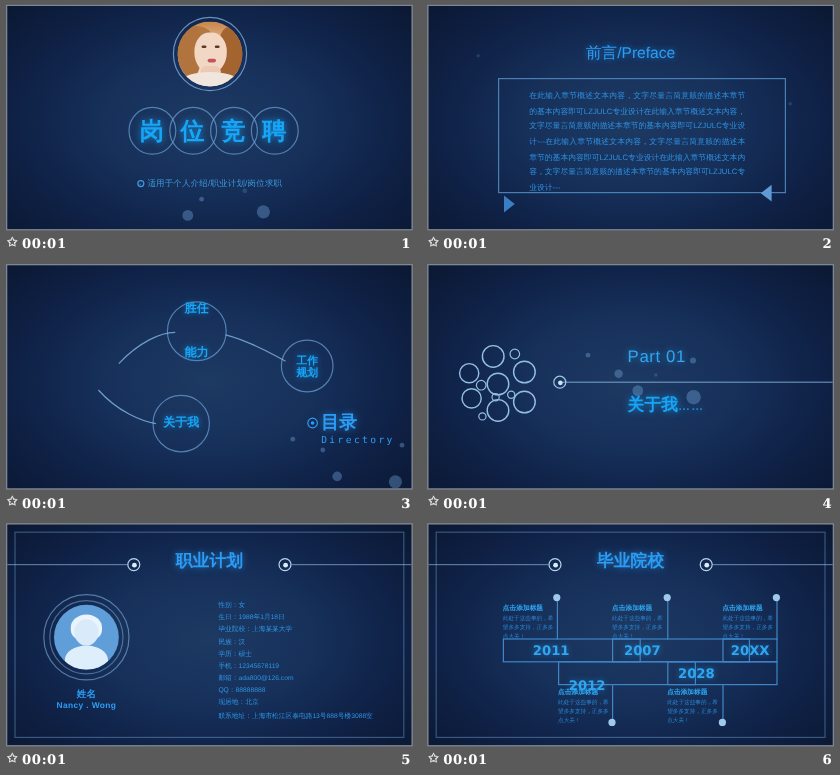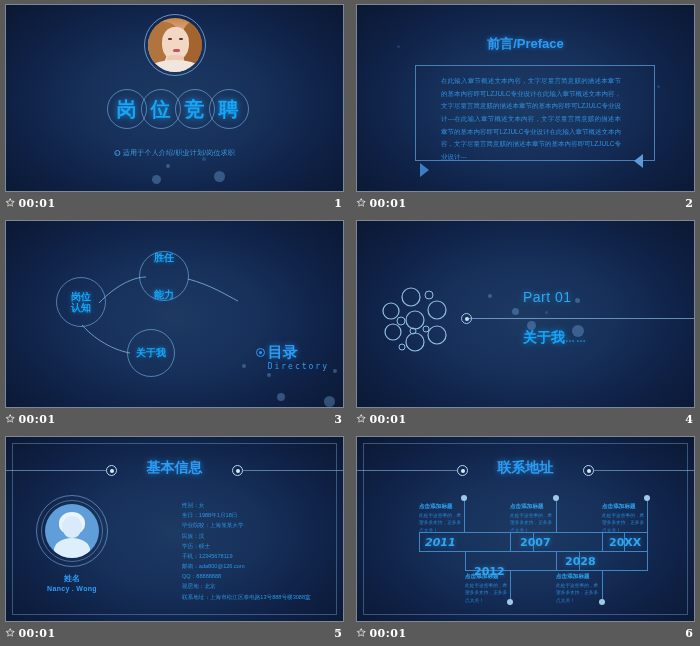--- a/index.html
+++ b/index.html
@@ -77,21 +77,21 @@
     font-family:"DejaVu Sans","Liberation Sans",sans-serif;
   }
   .s1-sub {
     position:absolute; left:50%; top:143px; transform:translateX(-50%);
     font-size:7px; color:#3f9ae0; white-space:nowrap; letter-spacing:.2px;
   }
   .s1-sub .bullet { display:inline-block; width:6px; height:6px; border-radius:50%; border:1px solid #3f9ae0; margin-right:3px; vertical-align:-1px; position:relative; }
   .s1-sub .bullet::after { content:""; position:absolute; inset:1.5px; border-radius:50%; background:#3f9ae0; }
 
   
-  .s2-title { position:absolute; left:50%; top:30px; transform:translateX(-50%); font-size:13px; font-weight:bold; color:#2b9cf5; text-shadow:0 0 5px rgba(43,156,245,.6); white-space:nowrap;text-align:right; }
+  .s2-title { position:absolute; left:50%; top:30px; transform:translateX(-50%); font-size:13px; font-weight:normal; color:#2b9cf5; text-shadow:0 0 5px rgba(43,156,245,.6); white-space:nowrap;text-align:right; }
   .s2-box { position:absolute; left:58px; top:60px; width:240px; height:96px; border:1px solid #4a7fb5; }
   .s2-text { position:absolute; left:84px; top:70px; width:180px; font-size:6.5px; line-height:1.95; color:#2e8fe0; text-align:justify; }
   .tri { position:absolute; width:0; height:0; }
   .tri-r { border-top:7px solid transparent; border-bottom:7px solid transparent; border-left:9px solid #3a7fc4; }
   .tri-l { border-top:7px solid transparent; border-bottom:7px solid transparent; border-right:9px solid #5f9ad6; }
 
   
   .s3-node {
     position:absolute; border-radius:50%;
     border:1px solid rgba(125,180,235,.6);
@@ -206,27 +206,27 @@
 
   <div class="hgap" style="grid-column:1/4;"></div>
 
   <div class="cell">
     <div class="slide">
       <svg class="abs" style="left:0;top:0;" width="349" height="195">
         <path d="M93,82 C110,64 128,56 140,56" fill="none" stroke="#6e9ccb" stroke-width="1"></path>
         <path d="M182,58 C205,64 220,74 232,80" fill="none" stroke="#6e9ccb" stroke-width="1"></path>
         <path d="M76,104 C92,122 112,130 124,132" fill="none" stroke="#6e9ccb" stroke-width="1"></path>
       </svg>
-      <div class="s3-node" style="left:50px;top:56px;width:50px;height:50px;font-size:10px;">
-        <span>岗位</span>
-        <span>认知</span>
-      </div>
       <div class="s3-node" style="left:133px;top:30px;width:50px;height:50px;font-size:10px;justify-content:space-between;">
         <span>胜任</span>
         <span>能力</span>
+      </div>
+      <div class="s3-node" style="left:228px;top:62px;width:44px;height:44px;font-size:9px;">
+        <span>工作</span>
+        <span>规划</span>
       </div>
       <div class="s3-node" style="left:121px;top:108px;width:48px;height:48px;font-size:10px;">
         <span>关于我</span>
       </div>
       <div class="s3-dir">
         <div class="zh">
             <span class="mark"></span>
             <span>目录</span>
           </div>
         <div class="en">Directory</div>
@@ -282,21 +282,21 @@
 
   <div class="hgap" style="grid-column:1/4;"></div>
 
   <div class="cell">
     <div class="slide">
       <div class="inner-frame"></div>
       <div class="hdr-line" style="left:0;width:100px;"></div>
       <div class="hdr-line" style="right:0;width:100px;"></div>
       <div class="hdr-knob" style="left:100px;"></div>
       <div class="hdr-knob" style="right:100px;"></div>
-      <div class="hdr-title">基本信息</div>
+      <div class="hdr-title">职业计划</div>
 
       <div class="s5-av-outer">
         <div class="s5-av-mid"></div>
         <div class="s5-av">
           <div class="hair"></div>
             <div class="head"></div>
             <div class="hair2"></div>
             <div class="body"></div>
         </div>
       </div>
@@ -326,40 +326,40 @@
 
   <div class="vgap"></div>
 
   <div class="cell">
     <div class="slide">
       <div class="inner-frame"></div>
       <div class="hdr-line" style="left:0;width:100px;"></div>
       <div class="hdr-line" style="right:0;width:100px;"></div>
       <div class="hdr-knob" style="left:100px;"></div>
       <div class="hdr-knob" style="right:100px;"></div>
-      <div class="hdr-title">联系地址</div>
+      <div class="hdr-title">毕业院校</div>
 
       <div class="tl-base" style="left:62px;top:95px;width:115px;height:20px;"></div>
       <div class="tl-base" style="left:108px;top:114px;width:115px;height:20px;"></div>
       <div class="tl-base" style="left:153px;top:95px;width:115px;height:20px;"></div>
       <div class="tl-base" style="left:199px;top:114px;width:92px;height:20px;"></div>
       <div class="tl-base" style="left:245px;top:95px;width:46px;height:20px;"></div>
 
       <div class="tl-stem" style="left:107px;top:62px;height:34px;"></div>
       <div class="tl-dot" style="left:104px;top:58px;"></div>
       <div class="tl-stem" style="left:153px;top:134px;height:30px;"></div>
       <div class="tl-dot" style="left:150px;top:162px;"></div>
       <div class="tl-stem" style="left:199px;top:62px;height:34px;"></div>
       <div class="tl-dot" style="left:196px;top:58px;"></div>
       <div class="tl-stem" style="left:245px;top:134px;height:30px;"></div>
       <div class="tl-dot" style="left:242px;top:162px;"></div>
       <div class="tl-stem" style="left:290px;top:62px;height:34px;"></div>
       <div class="tl-dot" style="left:287px;top:58px;"></div>
 
-      <div class="tl-year" style="left:68px;top:99px;font-style:italic;">2011</div>
+      <div class="tl-year" style="left:87px;top:99px;">2011</div>
       <div class="tl-year" style="left:117px;top:128px;">2012</div>
       <div class="tl-year" style="left:163px;top:99px;">2007</div>
       <div class="tl-year" style="left:208px;top:118px;">2028</div>
       <div class="tl-year" style="left:252px;top:99px;">20XX</div>
 
       <div class="tl-txt" style="left:62px;top:66px;">
         <div class="h">点击添加标题</div>
         <div class="b">此处于这些事的，希望多多支持，正多多点大关！</div>
       </div>
       <div class="tl-txt" style="left:108px;top:136px;">

